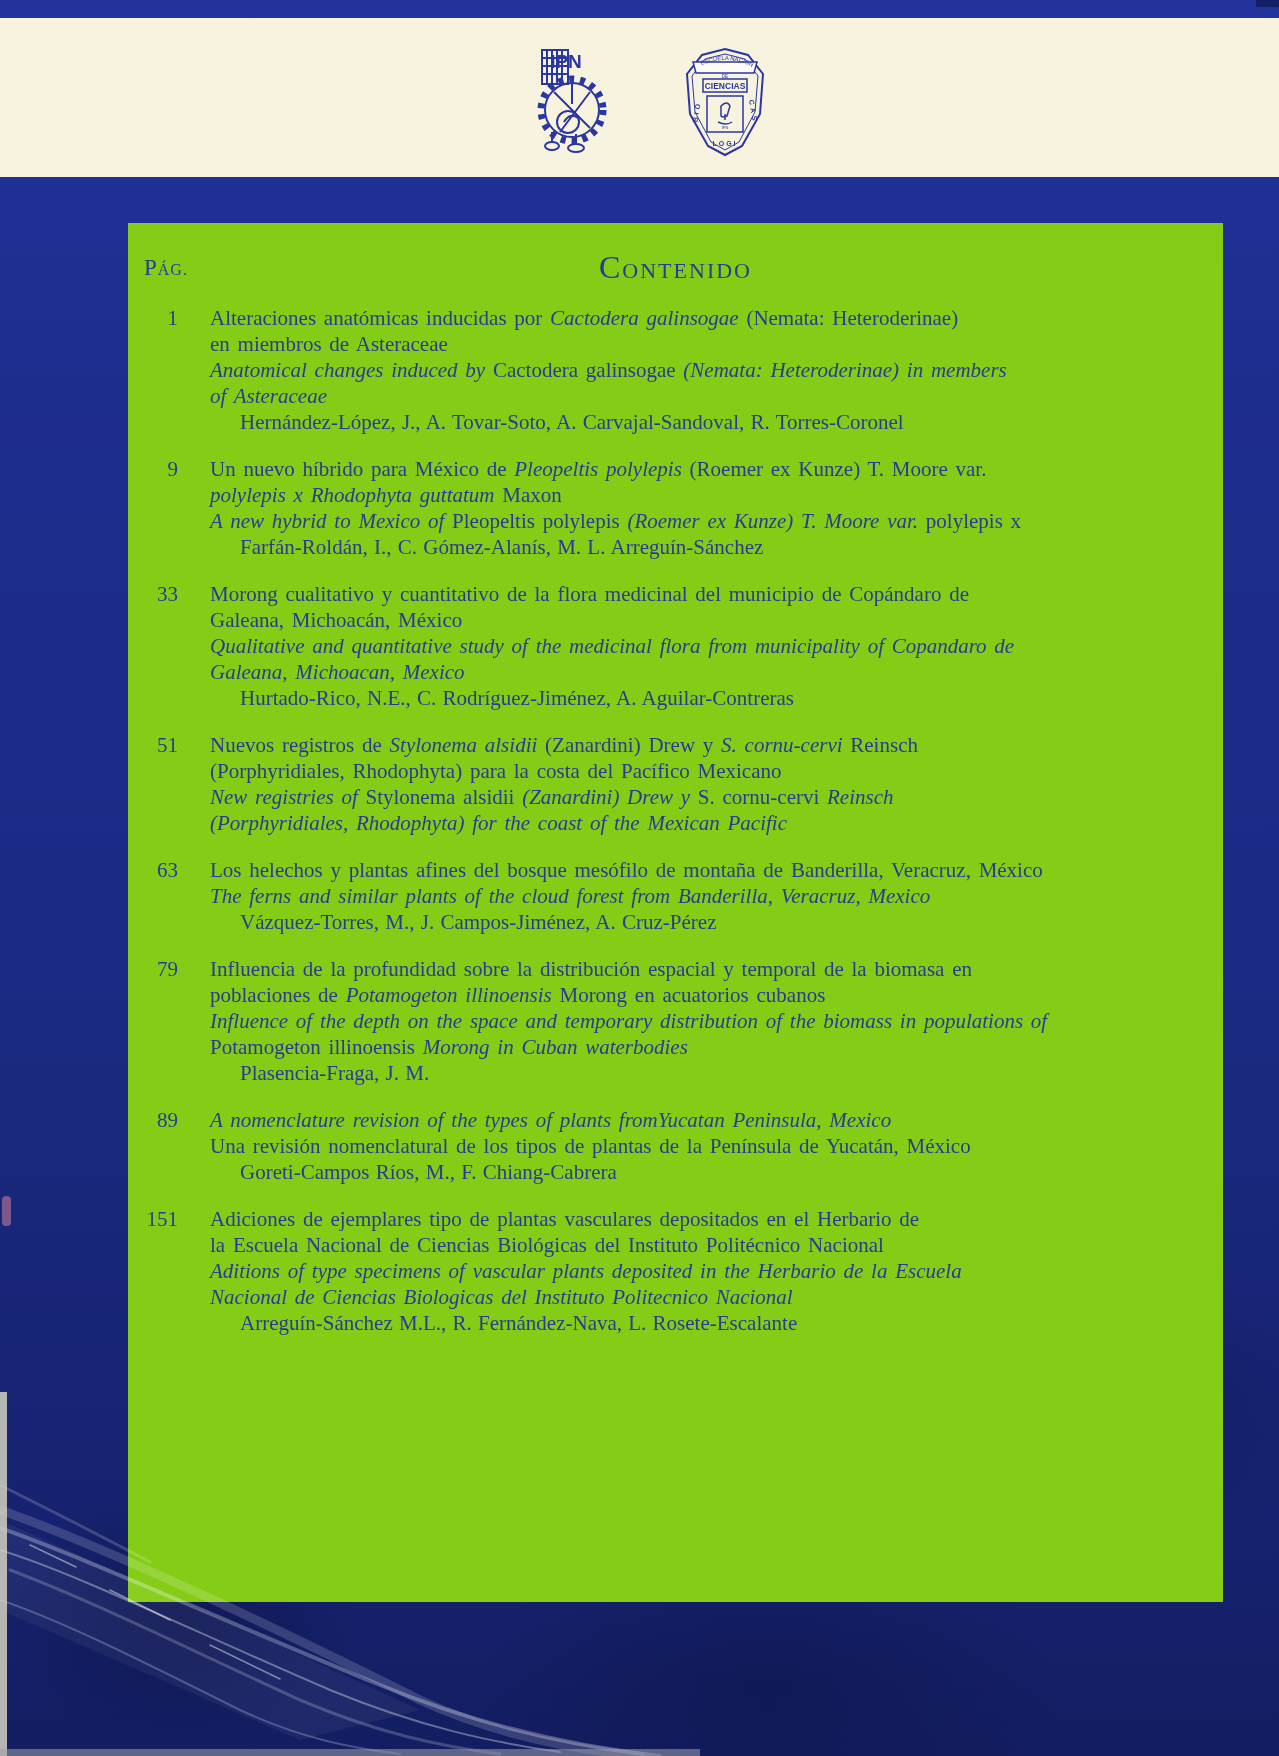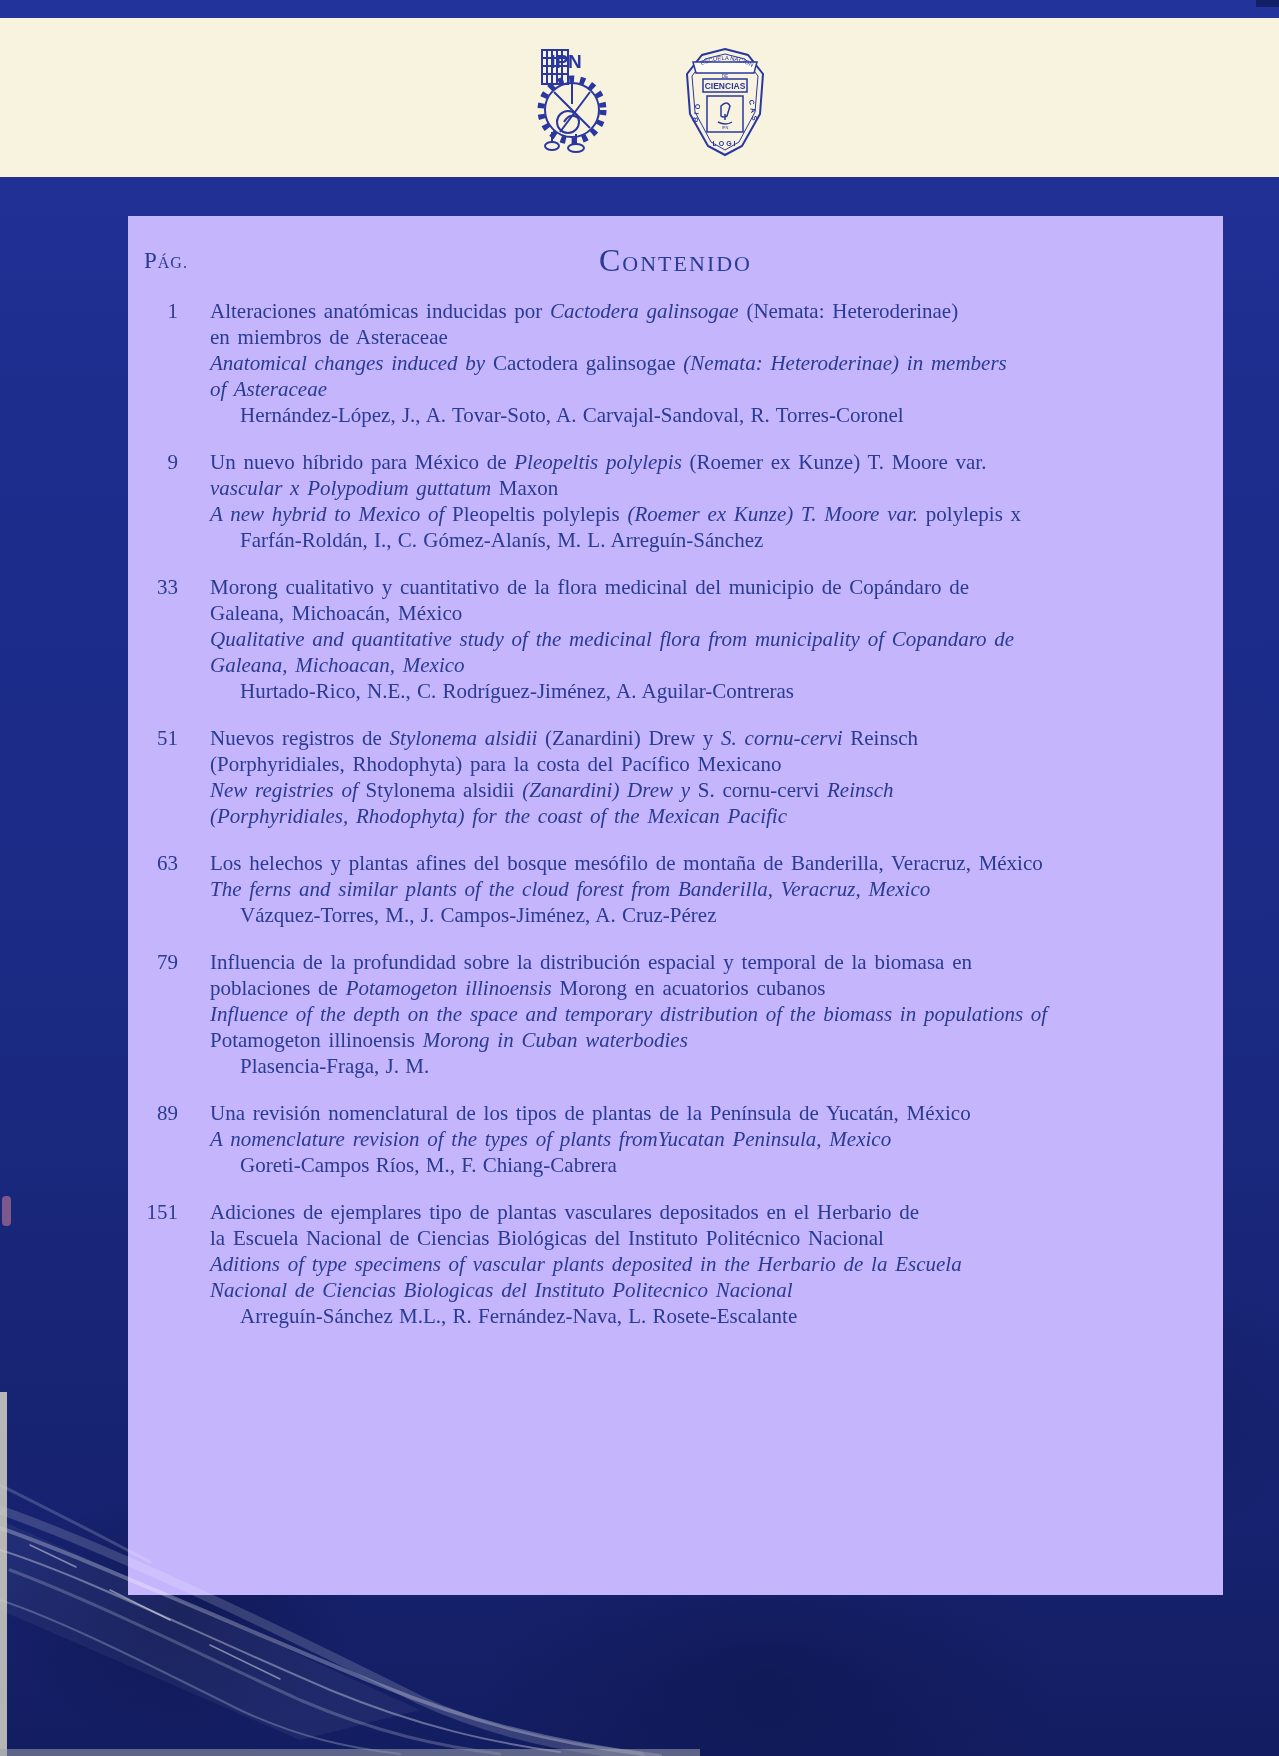--- a/index.html
+++ b/index.html
@@ -19,22 +19,22 @@
       radial-gradient(260px 180px at 14% 92%, rgba(6,12,50,.35), transparent 70%),
       radial-gradient(420px 240px at 60% 96%, rgba(8,14,56,.30), transparent 70%),
       radial-gradient(320px 200px at 88% 80%, rgba(10,16,60,.25), transparent 70%),
       radial-gradient(500px 260px at 40% 70%, rgba(255,255,255,.03), transparent 70%);
   }
   .cream-band{
     position:absolute;left:0;top:18px;width:1279px;height:159px;
     background:#f8f3de;
   }
   .content-panel{
-    position:absolute;left:128px;top:216px;width:1095px;height:1379px;
-    background:#c4b5fd;
+    position:absolute;left:128px;top:223px;width:1095px;height:1379px;
+    background:#84cc16;
   }
   
   .panel-header{position:absolute;left:0;top:26px;width:100%;height:44px;color:#293b92;}
   .pag-label{position:absolute;left:16px;top:6px;font-size:16px;letter-spacing:1px;}
   .pag-label .lead{font-size:23px;}
   .contenido-title{position:absolute;left:0;top:0;width:100%;text-align:center;font-size:22px;letter-spacing:2px;}
   .contenido-title .lead{font-size:32px;}
   
   .entries{position:absolute;left:0;top:82px;width:100%;color:#293b92;}
   .entry{display:flex;margin-bottom:21px;}
@@ -124,21 +124,21 @@
           <div class="entry-line"><span>en miembros de Asteraceae</span></div>
           <div class="entry-line"><span class="it">Anatomical changes induced by </span><span>Cactodera galinsogae</span><span class="it"> (Nemata: Heteroderinae) in members</span></div>
           <div class="entry-line"><span class="it">of Asteraceae</span></div>
           <div class="entry-authors">Hernández-López, J., A. Tovar-Soto, A. Carvajal-Sandoval, R. Torres-Coronel</div>
         </div>
       </div>
       <div class="entry">
         <div class="entry-page">9</div>
         <div class="entry-body">
           <div class="entry-line"><span>Un nuevo híbrido para México de </span><span class="it">Pleopeltis polylepis</span><span> (Roemer ex Kunze) T. Moore var.</span></div>
-          <div class="entry-line"><span class="it">vascular x Polypodium guttatum</span><span> Maxon</span></div>
+          <div class="entry-line"><span class="it">polylepis x Rhodophyta guttatum</span><span> Maxon</span></div>
           <div class="entry-line"><span class="it">A new hybrid to Mexico of </span><span>Pleopeltis polylepis</span><span class="it"> (Roemer ex Kunze) T. Moore var.</span><span> polylepis x</span></div>
           <div class="entry-authors">Farfán-Roldán, I., C. Gómez-Alanís, M. L. Arreguín-Sánchez</div>
         </div>
       </div>
       <div class="entry">
         <div class="entry-page">33</div>
         <div class="entry-body">
           <div class="entry-line"><span>Morong cualitativo y cuantitativo de la flora medicinal del municipio de Copándaro de</span></div>
           <div class="entry-line"><span>Galeana, Michoacán, México</span></div>
           <div class="entry-line"><span class="it">Qualitative and quantitative study of the medicinal flora from municipality of Copandaro de</span></div>
@@ -169,22 +169,22 @@
           <div class="entry-line"><span>Influencia de la profundidad sobre la distribución espacial y temporal de la biomasa en</span></div>
           <div class="entry-line"><span>poblaciones de </span><span class="it">Potamogeton illinoensis</span><span> Morong en acuatorios cubanos</span></div>
           <div class="entry-line"><span class="it">Influence of the depth on the space and temporary distribution of the biomass in populations of</span></div>
           <div class="entry-line"><span>Potamogeton illinoensis </span><span class="it">Morong in Cuban waterbodies</span></div>
           <div class="entry-authors">Plasencia-Fraga, J. M.</div>
         </div>
       </div>
       <div class="entry">
         <div class="entry-page">89</div>
         <div class="entry-body">
+          <div class="entry-line"><span class="it">A nomenclature revision of the types of plants fromYucatan Peninsula, Mexico</span></div>
           <div class="entry-line"><span>Una revisión nomenclatural de los tipos de plantas de la Península de Yucatán, México</span></div>
-          <div class="entry-line"><span class="it">A nomenclature revision of the types of plants fromYucatan Peninsula, Mexico</span></div>
           <div class="entry-authors">Goreti-Campos Ríos, M., F. Chiang-Cabrera</div>
         </div>
       </div>
       <div class="entry">
         <div class="entry-page">151</div>
         <div class="entry-body">
           <div class="entry-line"><span>Adiciones de ejemplares tipo de plantas vasculares depositados en el Herbario de</span></div>
           <div class="entry-line"><span>la Escuela Nacional de Ciencias Biológicas del Instituto Politécnico Nacional</span></div>
           <div class="entry-line"><span class="it">Aditions of type specimens of vascular plants deposited in the Herbario de la Escuela</span></div>
           <div class="entry-line"><span class="it">Nacional de Ciencias Biologicas del Instituto Politecnico Nacional</span></div>

